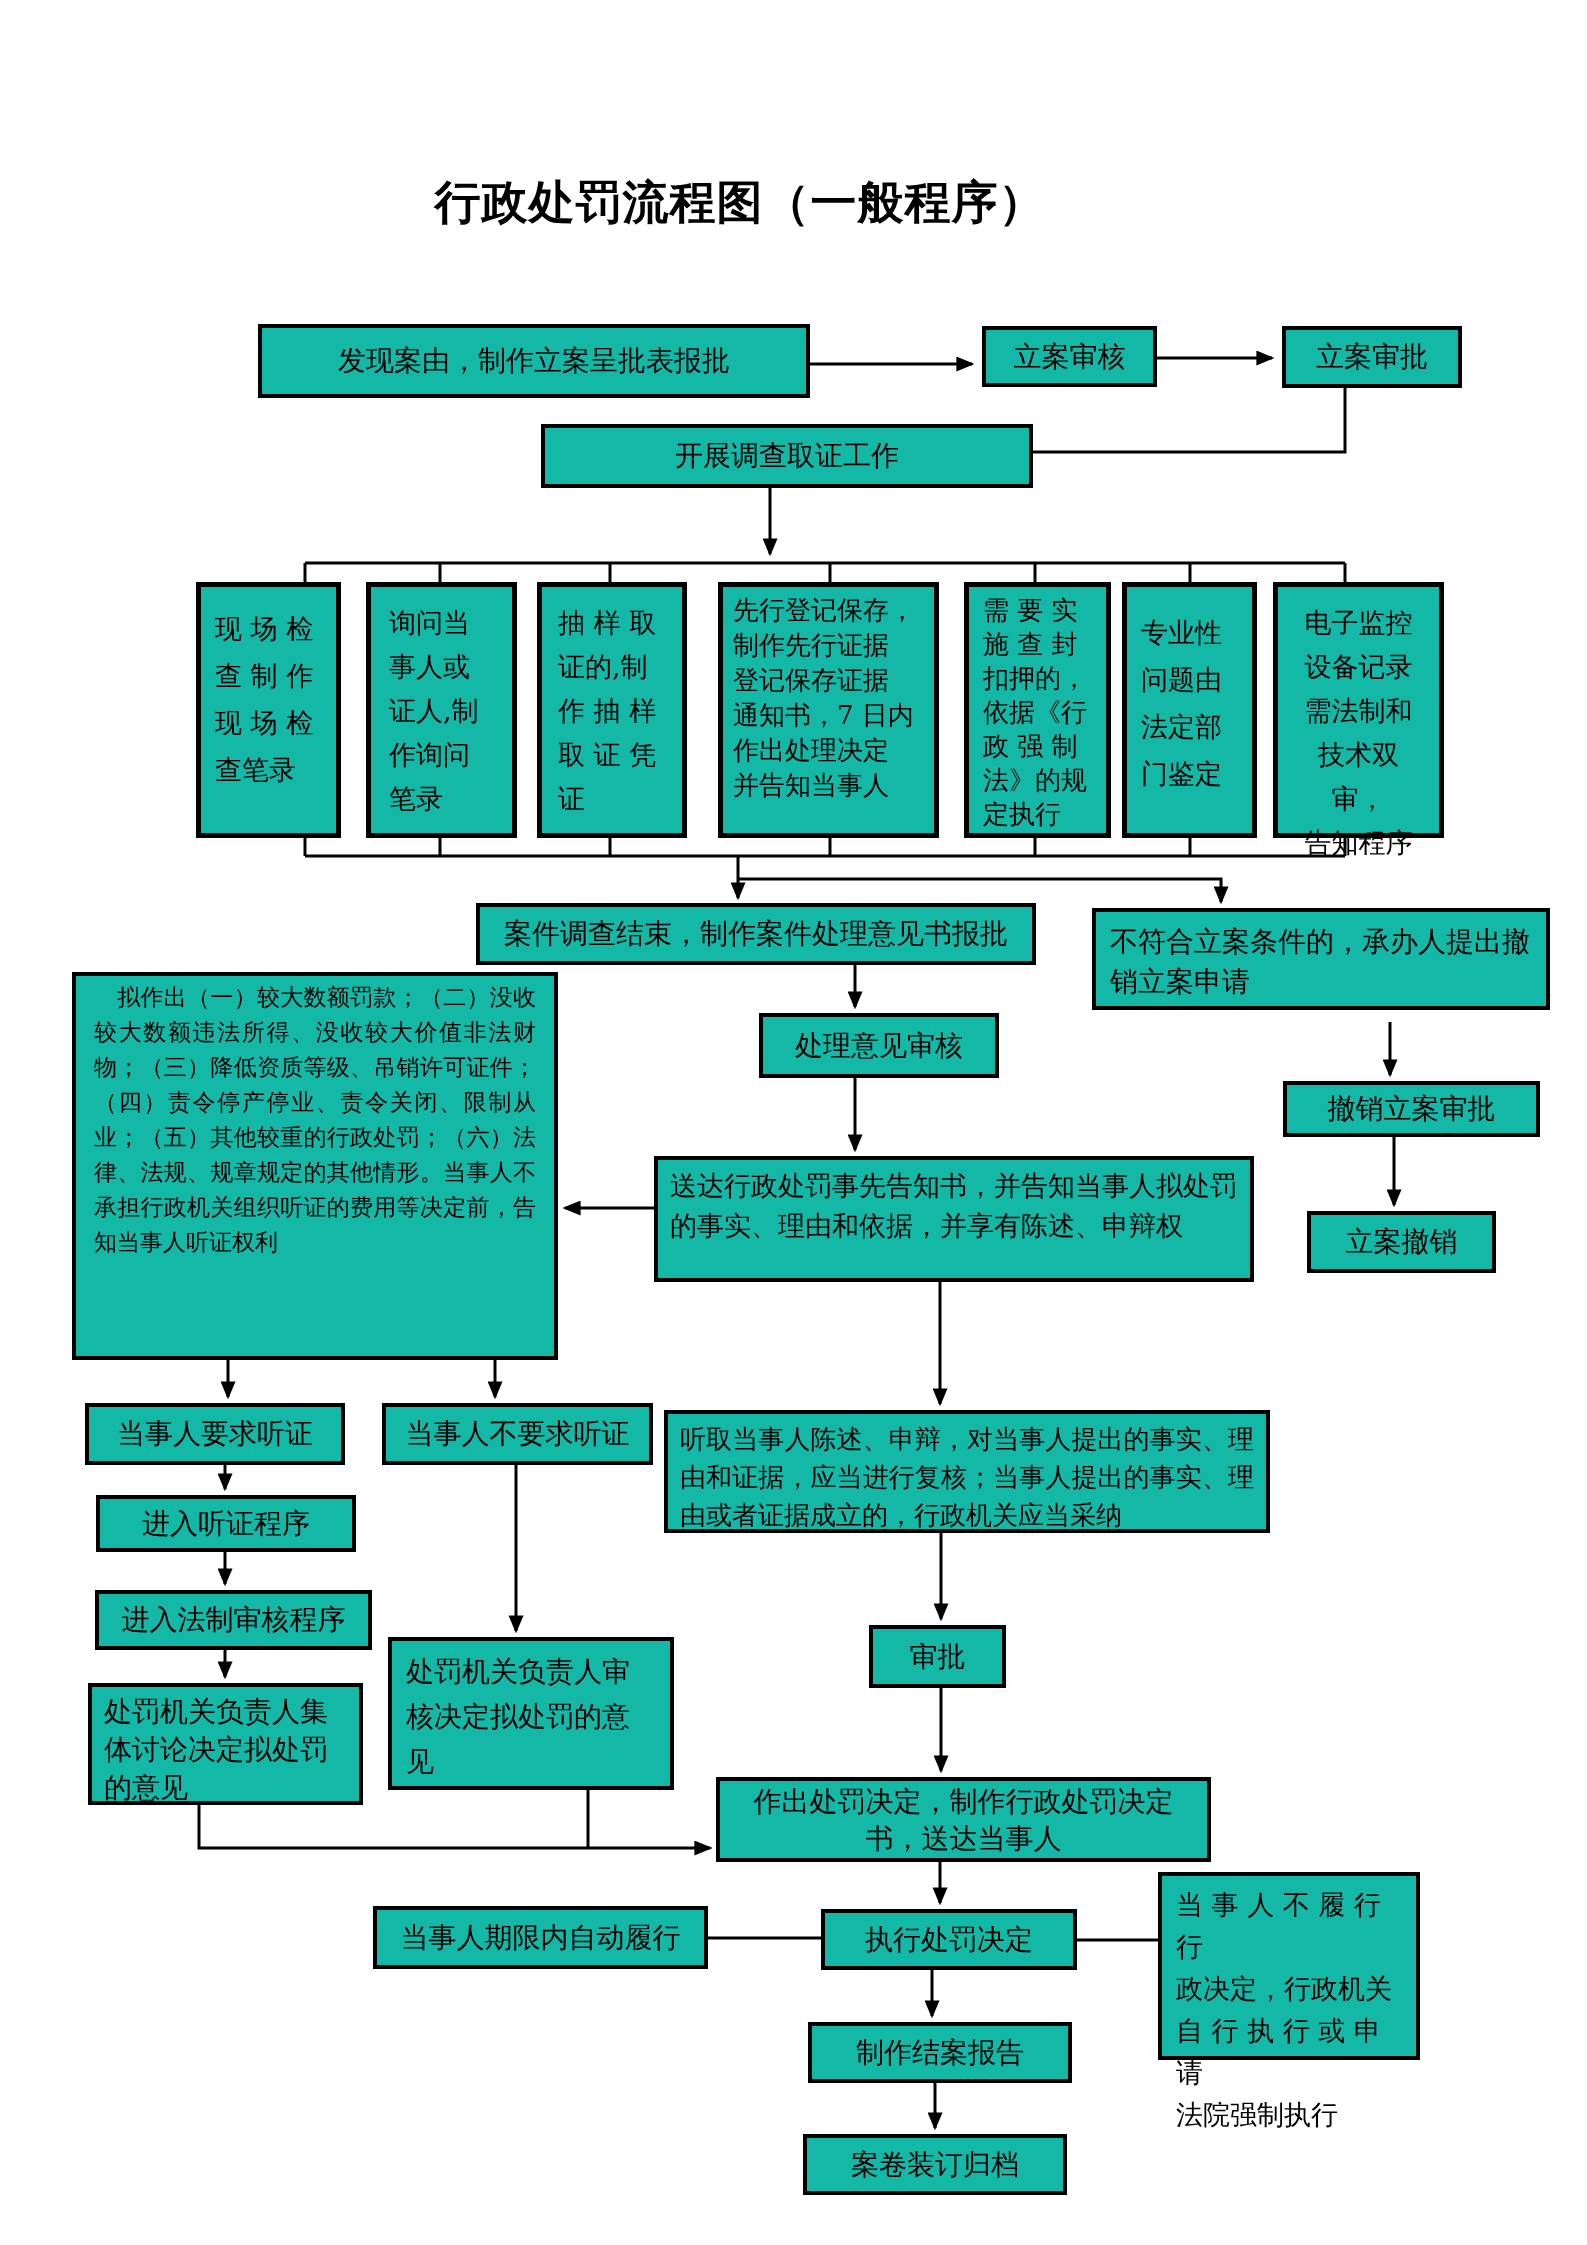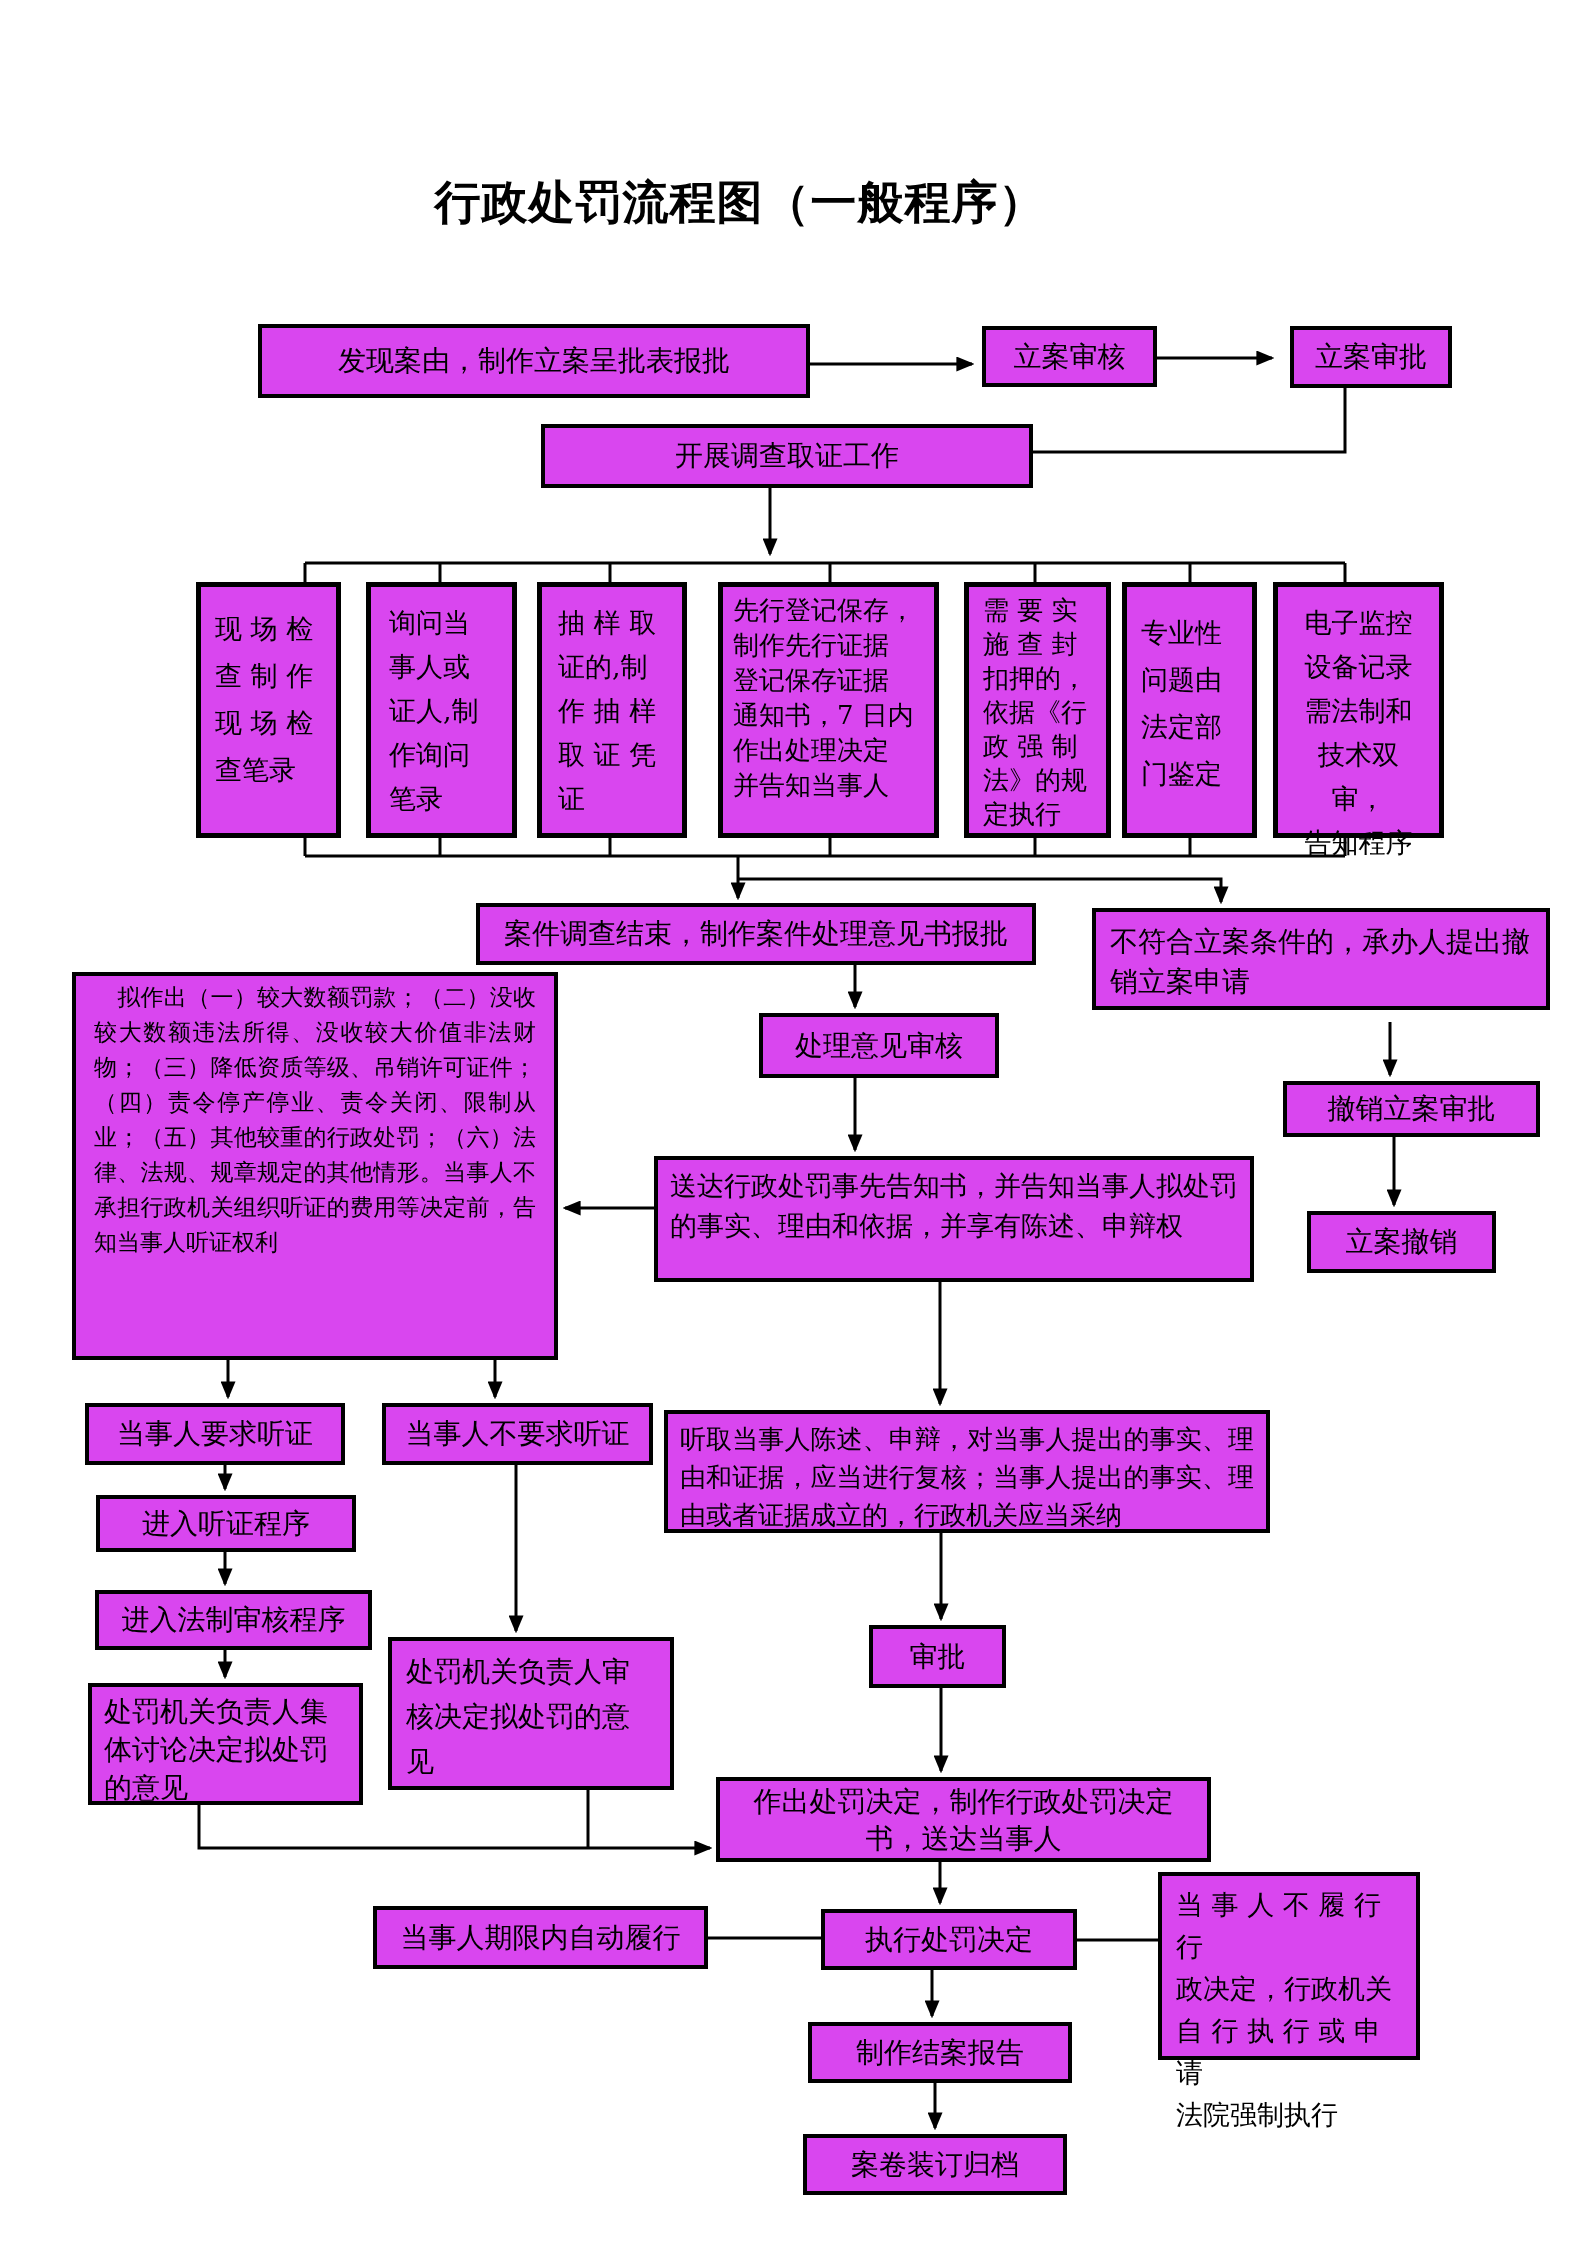--- a/index.html
+++ b/index.html
@@ -1,20 +1,20 @@
 <!DOCTYPE html>
 <html><head>
 <meta charset="utf-8">
 <style>
   html,body{margin:0;padding:0;background:#fff;}
   #canvas{position:relative;width:1587px;height:2245px;background:#ffffff;overflow:hidden;
           font-family:"DejaVu Serif","Liberation Serif",serif;color:#000;padding-left:47px;}
   #wires{position:absolute;left:0;top:0;width:1587px;height:2245px;}
   .ln{stroke:#000;stroke-width:3;fill:none;}
-  .node{position:absolute;border:4px solid #000;box-sizing:border-box;background:#d946ef;
+  .node{position:absolute;border:4px solid #000;box-sizing:border-box;background:#14b8a6;
         font-size:28px;line-height:1.35;}
   .thick{border-width:5px;}
   .c{display:flex;align-items:center;justify-content:center;text-align:center;}
   .tl{padding:8px 12px;}
   .pre{white-space:pre-line;}
   .jy{text-align:justify;}
   #title{position:absolute;left:0;top:172px;width:1480px;text-align:center;
          font-size:46px;font-weight:bold;letter-spacing:1px;}
 </style>
 </head>
@@ -77,21 +77,21 @@
     <line class="ln" x1="935" y1="2083" x2="935" y2="2128" marker-end="url(#ah)"></line>
 
     <line class="ln" x1="1390" y1="1022" x2="1390" y2="1075" marker-end="url(#ah)"></line>
     <line class="ln" x1="1394" y1="1137" x2="1394" y2="1205" marker-end="url(#ah)"></line>
   </svg>
 
   <div id="title">行政处罚流程图（一般程序）</div>
 
   <div class="node c" style="left:258px;top:324px;width:552px;height:74px;">发现案由，制作立案呈批表报批</div>
   <div class="node c" style="left:982px;top:326px;width:175px;height:61px;">立案审核</div>
-  <div class="node c" style="left:1282px;top:326px;width:162px;height:62px;margin-left:8px;">立案审批</div>
+  <div class="node c" style="left:1282px;top:326px;width:180px;height:62px;">立案审批</div>
   <div class="node c" style="left:541px;top:424px;width:492px;height:64px;">开展调查取证工作</div>
 
   <div class="node thick tl pre" style="left:196px;top:582px;width:145px;height:256px;font-size:27px;line-height:47px;padding:18px 14px;">现 场 检
 查 制 作
 现 场 检
 查笔录</div>
   <div class="node thick tl pre" style="left:366px;top:582px;width:151px;height:256px;font-size:27px;line-height:44px;padding:14px 18px;">询问当
 事人或
 证人,制
 作询问

